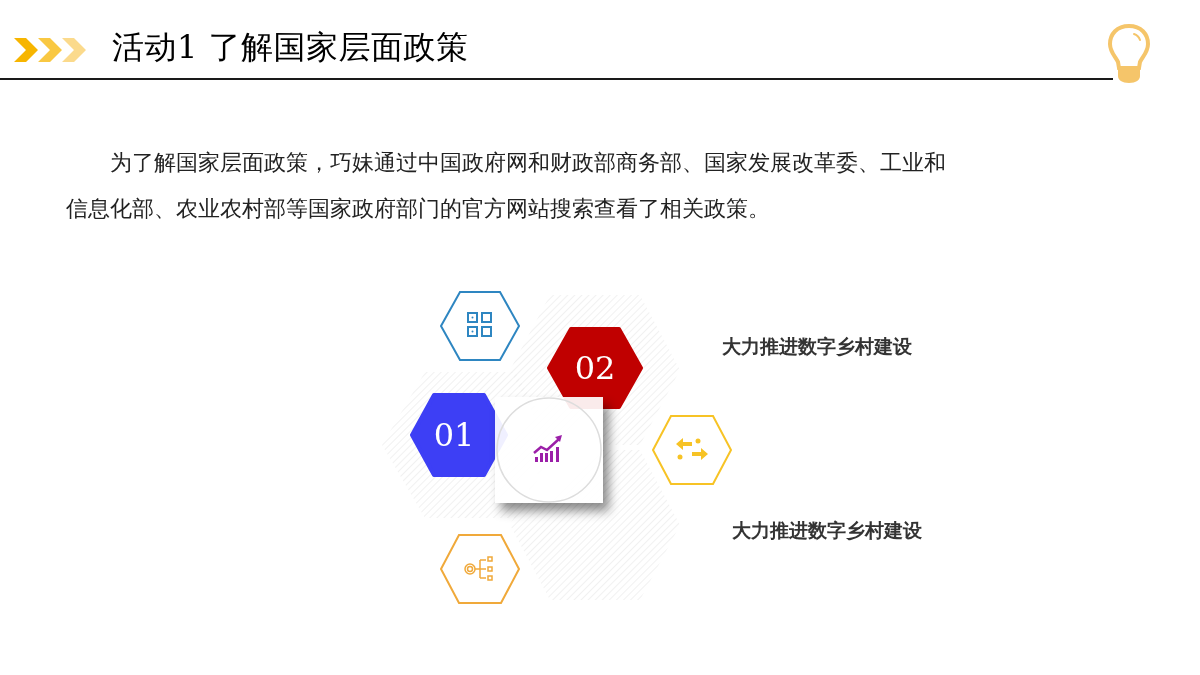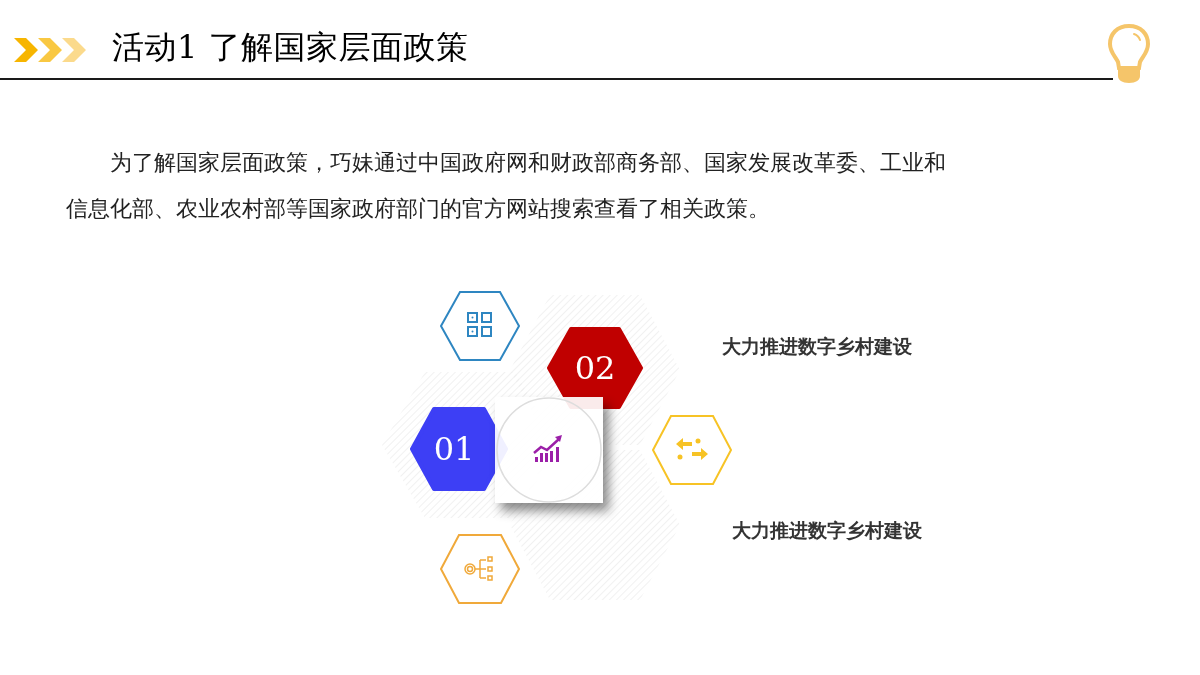--- a/index.html
+++ b/index.html
@@ -93,21 +93,21 @@
     <circle cx="34.5" cy="43.5" r="1" fill="#2E86C1"></circle>
   </svg>
 
   <div class="hex" style="left:177px; top:46px; width:96px; height:84px;">
     <svg width="96" height="84" viewBox="0 0 96 84" style="position:absolute;left:0;top:0;">
       <polygon points="2,42 24,3 72,3 94,42 72,81 24,81" fill="#C00000" stroke="#C00000" stroke-width="4" stroke-linejoin="round"></polygon>
     </svg>
     <div class="hex-num">02</div>
   </div>
 
-  <div class="hex" style="left:40px; top:126px; width:98px; height:86px;">
+  <div class="hex" style="left:40px; top:112px; width:98px; height:86px;">
     <svg width="98" height="86" viewBox="0 0 98 86" style="position:absolute;left:0;top:0;">
       <polygon points="2,43 24,3 74,3 96,43 74,83 24,83" fill="#3D3FF5" stroke="#3D3FF5" stroke-width="4" stroke-linejoin="round"></polygon>
     </svg>
     <div class="hex-num" style="padding-right:10px;box-sizing:border-box;">01</div>
   </div>
 
 
   <svg class="hex" style="left:280px; top:133px;" width="84" height="74" viewBox="0 0 84 74">
     <polygon points="3,37 21,3 63,3 81,37 63,71 21,71" fill="#fff" stroke="#F7C325" stroke-width="2"></polygon>
     <g fill="#F7C325">

